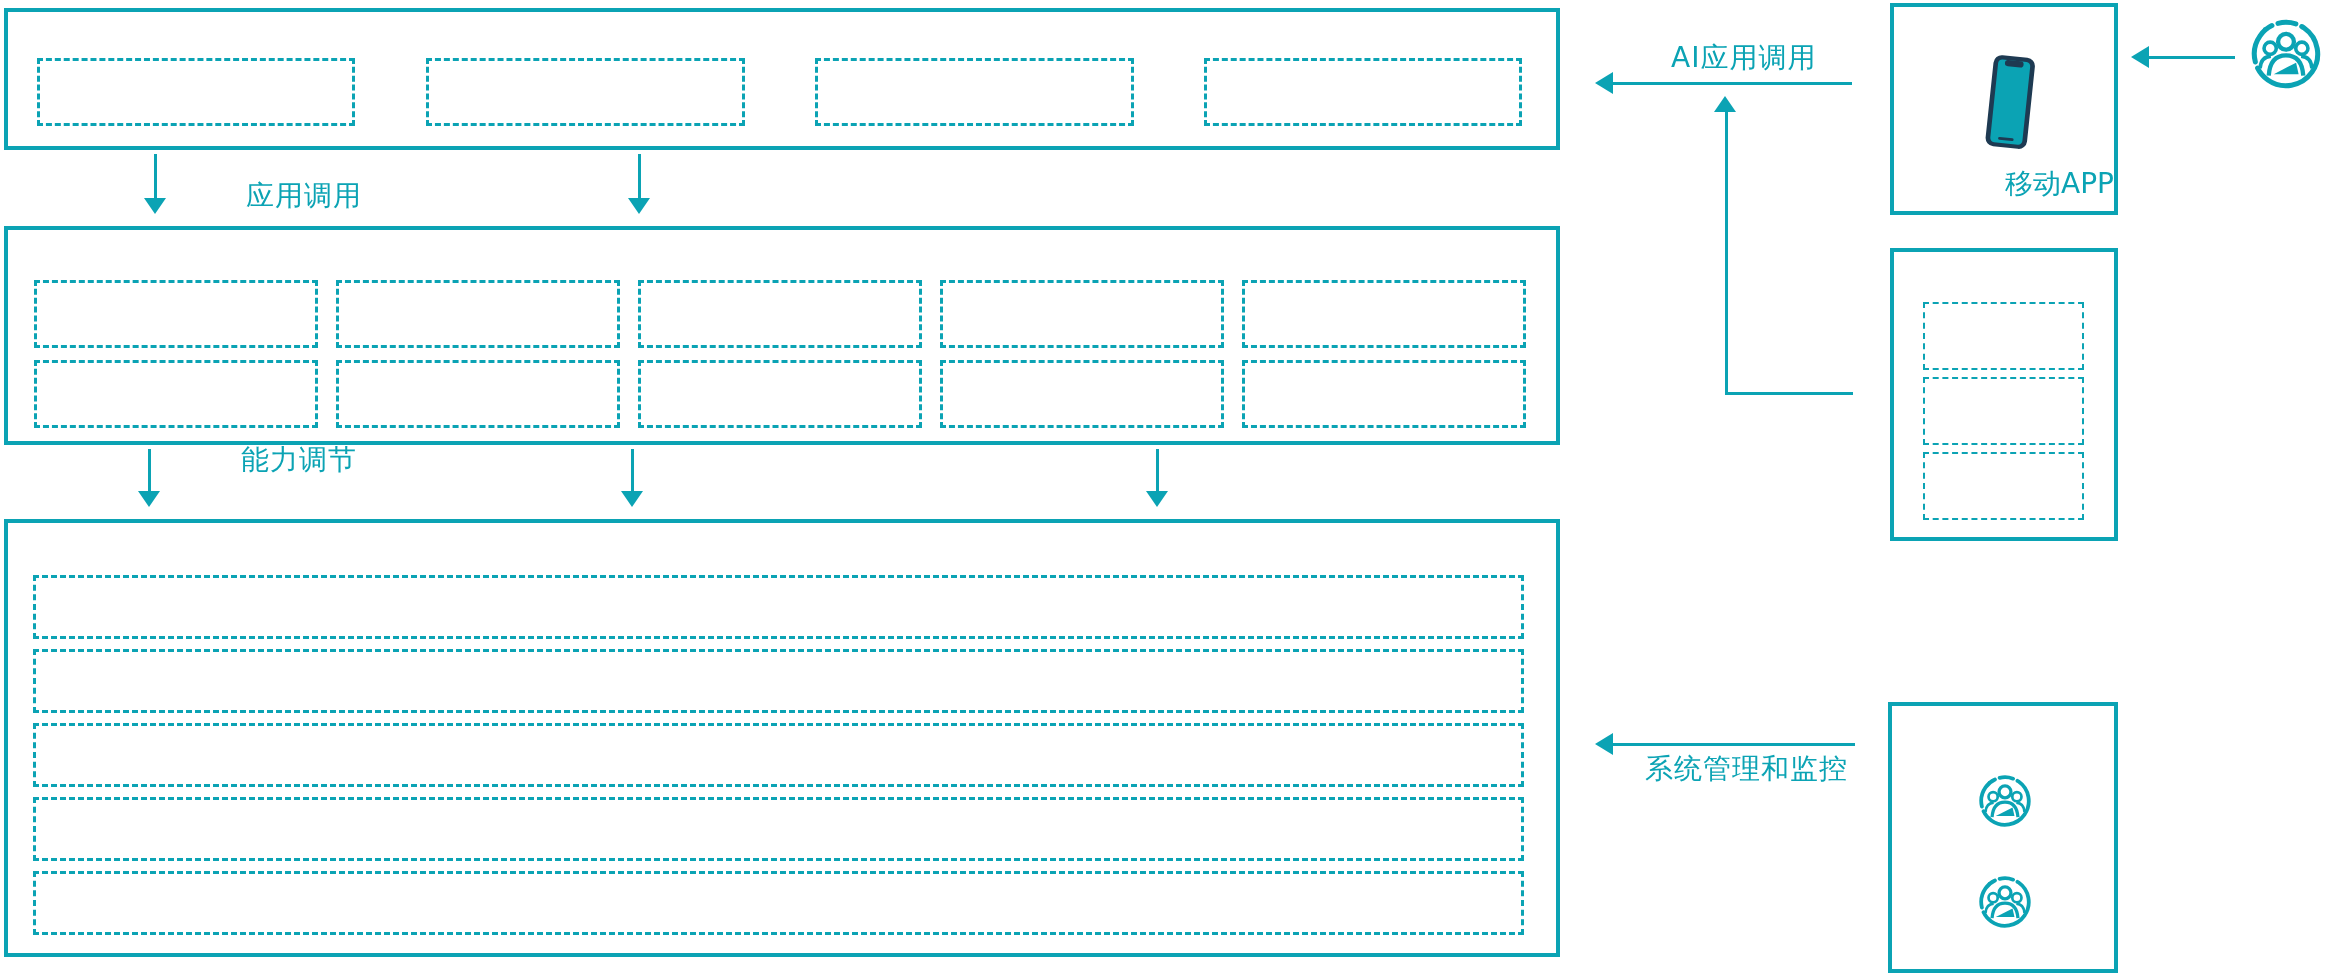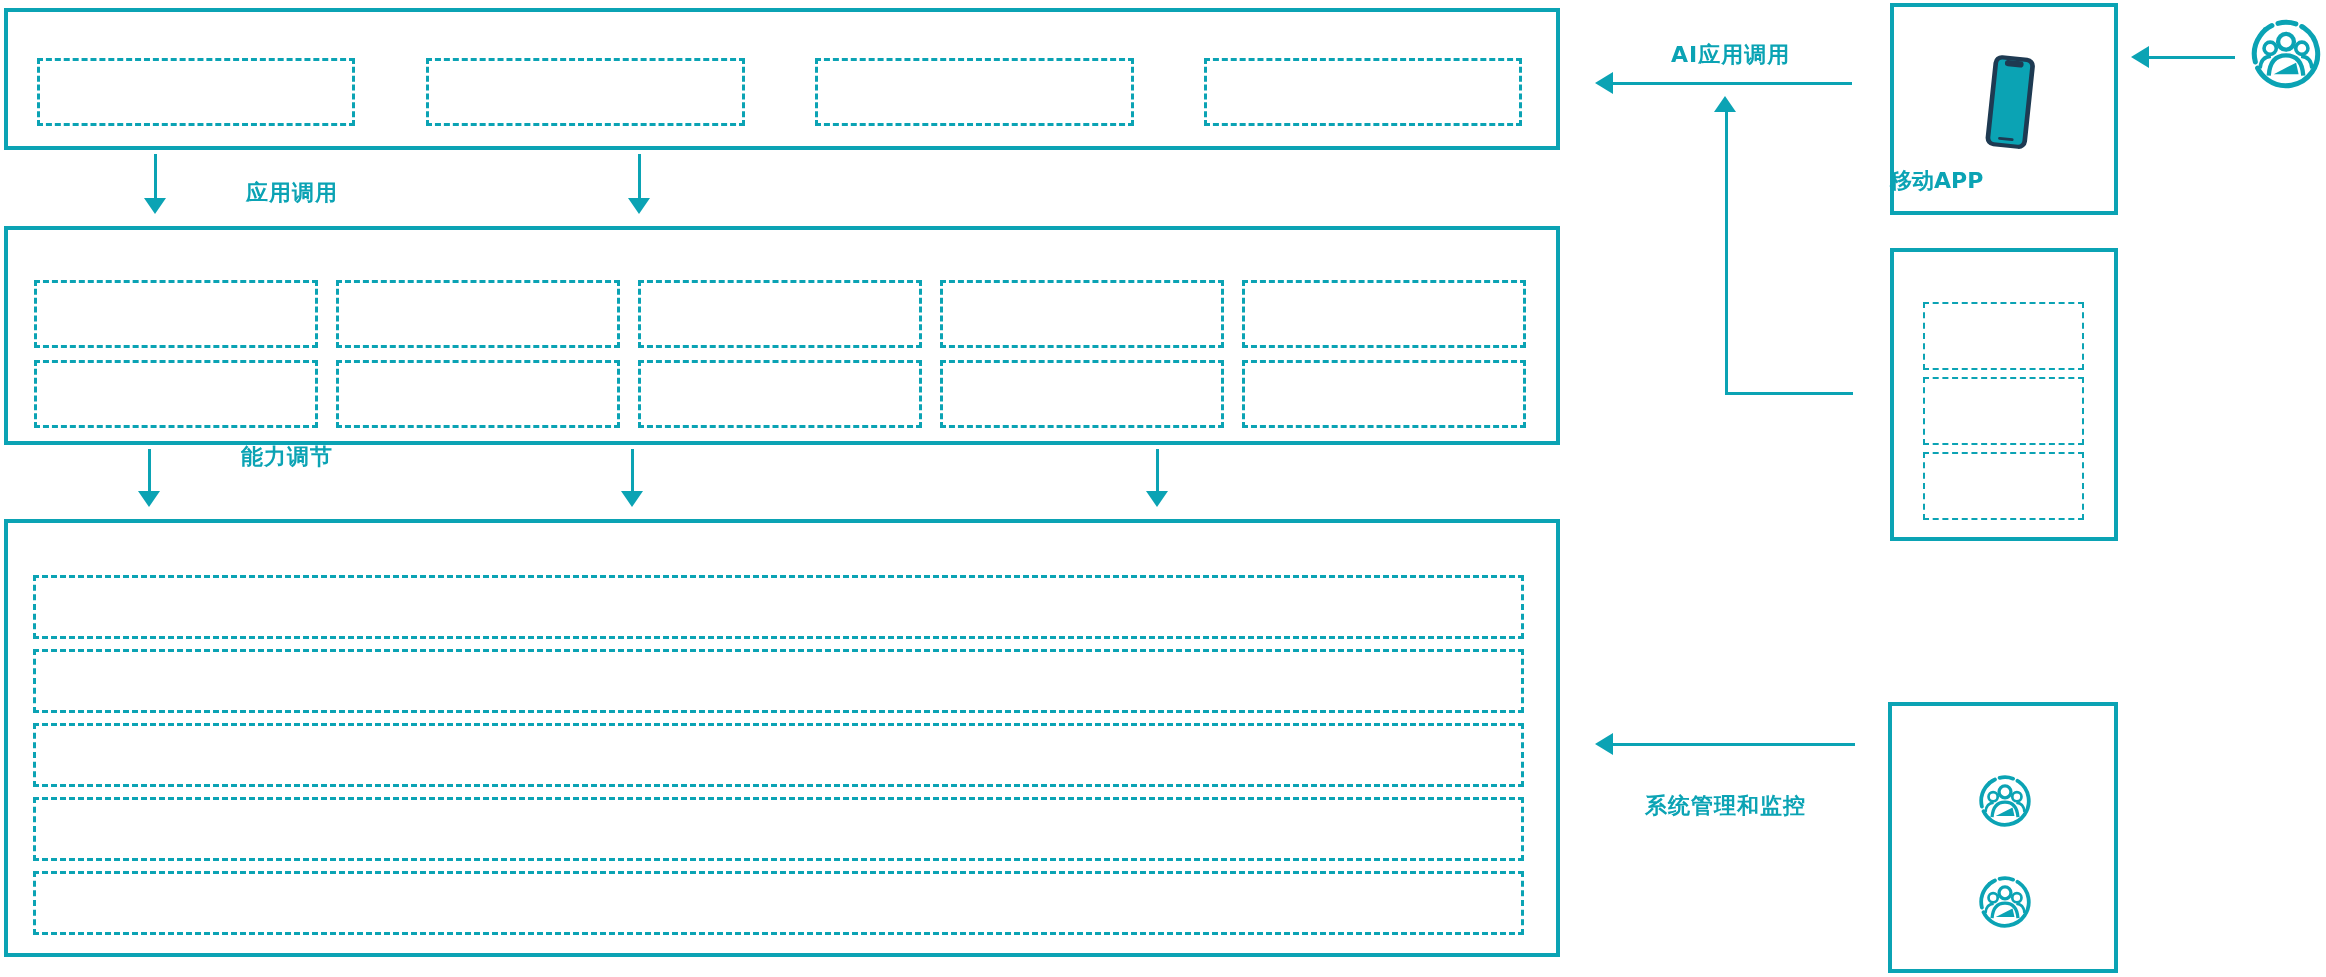--- a/index.html
+++ b/index.html
@@ -10,21 +10,21 @@
   html,body{margin:0;padding:0;background:var(--bg);}
   #stage{
     position:relative;width:2326px;height:977px;overflow:hidden;
     background:var(--bg);
     font-family:"DejaVu Sans","Liberation Sans",sans-serif;
   }
   .layer-box{position:absolute;border:4px solid var(--teal);background:var(--bg);box-sizing:content-box;}
   .slot{position:absolute;border:3px dashed var(--teal);background:var(--bg);box-sizing:content-box;}
   .slot.thin{border-width:2px;}
   .lbl{
-    position:absolute;color:var(--teal);font-weight:bold;font-size:22px;
+    position:absolute;color:var(--teal);font-weight:normal;font-size:28px;
     line-height:1;white-space:nowrap;letter-spacing:1px;
   }
   .vline{position:absolute;width:3px;background:var(--teal);}
   .hline{position:absolute;height:3px;background:var(--teal);}
   .tri-down{position:absolute;width:0;height:0;
     border-left:11px solid transparent;border-right:11px solid transparent;
     border-top:16px solid var(--teal);}
   .tri-up{position:absolute;width:0;height:0;
     border-left:11px solid transparent;border-right:11px solid transparent;
     border-bottom:16px solid var(--teal);}
@@ -96,32 +96,32 @@
   <div class="tri-left" style="left:1595px;top:72px;"></div>
   <div class="hline" style="left:1613px;top:82px;width:239px;"></div>
   <div class="lbl" style="left:1671px;top:44px;">AI应用调用</div>
 
   <div class="tri-up" style="left:1714px;top:96px;"></div>
   <div class="vline" style="left:1725px;top:112px;height:282px;"></div>
   <div class="hline" style="left:1725px;top:392px;width:128px;"></div>
 
   <div class="tri-left" style="left:1595px;top:733px;"></div>
   <div class="hline" style="left:1613px;top:743px;width:242px;"></div>
-  <div class="lbl" style="left:1645px;top:755px;margin-top:40px;">系统管理和监控</div>
+  <div class="lbl" style="left:1645px;top:755px;">系统管理和监控</div>
 
   <div class="layer-box" style="left:1890px;top:3px;width:220px;height:204px;"></div>
   <svg class="icon" style="left:1972px;top:52px;" width="74" height="104" viewBox="0 0 60 100">
     <g transform="rotate(6 30 50)">
       <rect x="11" y="4" width="40" height="88" rx="8" fill="#1e3a52"></rect>
       <rect x="15.5" y="8" width="31" height="80" rx="4" fill="#0ba3b4"></rect>
       <rect x="22" y="8" width="18" height="6" rx="3" fill="#1e3a52"></rect>
       <rect x="23" y="82.5" width="15" height="2.6" rx="1.3" fill="#1e3a52"></rect>
     </g>
   </svg>
-  <div class="lbl" style="left:1890px;top:170px;width:224px;text-align:left;letter-spacing:0;">移动APP</div>
+  <div class="lbl" style="left:1890px;top:170px;width:224px;text-align:right;letter-spacing:0;">移动APP</div>
 
   <div class="tri-left" style="left:2131px;top:46px;"></div>
   <div class="hline" style="left:2149px;top:56px;width:86px;"></div>
   <svg class="icon" style="left:2250px;top:18px;" width="72" height="72" viewBox="0 0 100 100">
     <use href="#grp-icon"></use>
   </svg>
 
   <div class="layer-box" style="left:1890px;top:248px;width:220px;height:285px;"></div>
   <div class="slot thin" style="left:1923px;top:302px;width:157px;height:64px;"></div>
   <div class="slot thin" style="left:1923px;top:377px;width:157px;height:64px;"></div>

